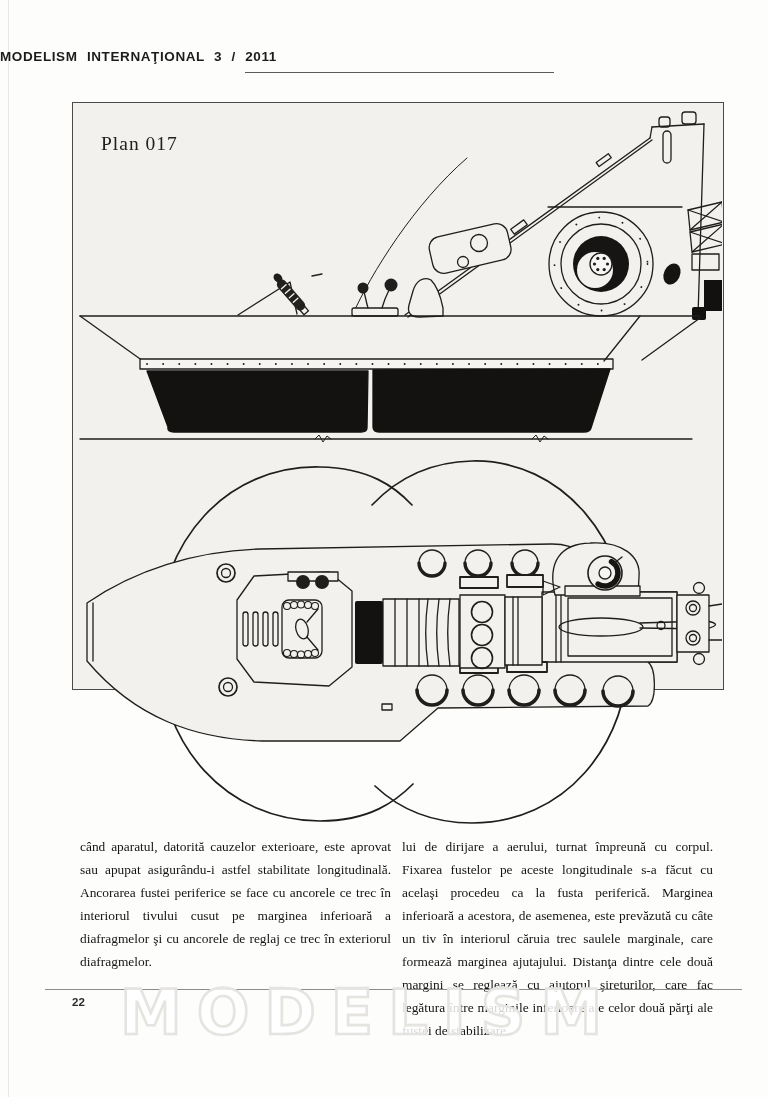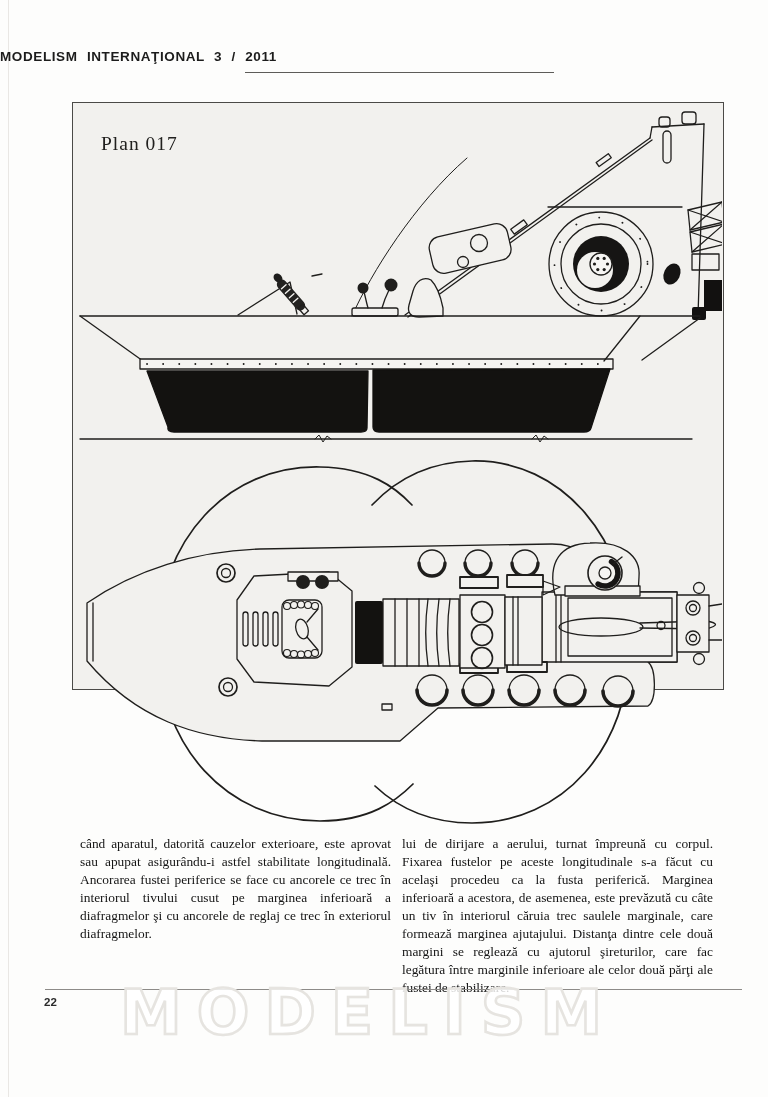--- a/index.html
+++ b/index.html
@@ -14,24 +14,24 @@
     letter-spacing:.6px;word-spacing:5px;color:#1c1c1c;
   }
   .header-rule{position:absolute;top:72px;left:245px;width:309px;height:0;border-top:1.6px solid #5d5c59;}
   .drawing-box{
     position:absolute;left:72px;top:102px;width:652px;height:588px;box-sizing:border-box;
     background:#f2f1ee;border:1.5px solid #4b4a47;
   }
   .drawing-box svg{position:absolute;left:0;top:0;}
   .plan-label{position:absolute;left:28px;top:30px;font-size:19.5px;letter-spacing:1px;color:#21201e;}
   .columns{position:absolute;top:835px;left:80px;width:634px;display:flex;gap:11px;}
-  .col{width:311px;text-align:justify;font-size:13.4px;line-height:18px;color:#141414;}
+  .col{width:311px;text-align:justify;font-size:13.4px;line-height:23px;color:#141414;}
   .col p{margin:0;}
   .footer-rule{position:absolute;top:989px;left:45px;width:697px;height:0;border-top:1.3px solid #8d8b88;}
-  .page-number{position:absolute;left:44px;top:996px;font-family:"Liberation Sans",sans-serif;font-size:11.5px;font-weight:bold;color:#2a2a2a;}
+  .page-number{position:absolute;left:72px;top:996px;font-family:"Liberation Sans",sans-serif;font-size:11.5px;font-weight:bold;color:#2a2a2a;}
   .watermark{
     position:absolute;left:120px;top:982px;width:594px;text-align:left;
     font-family:"DejaVu Sans",sans-serif;font-weight:bold;font-size:62px;line-height:1;
     letter-spacing:15px;color:rgba(255,255,255,.82);
     -webkit-text-stroke:2.6px #e6e4e0;text-stroke:2.6px #e6e4e0;
   }
   svg *{vector-effect:non-scaling-stroke;}
 </style>
 </head>
 <body>

